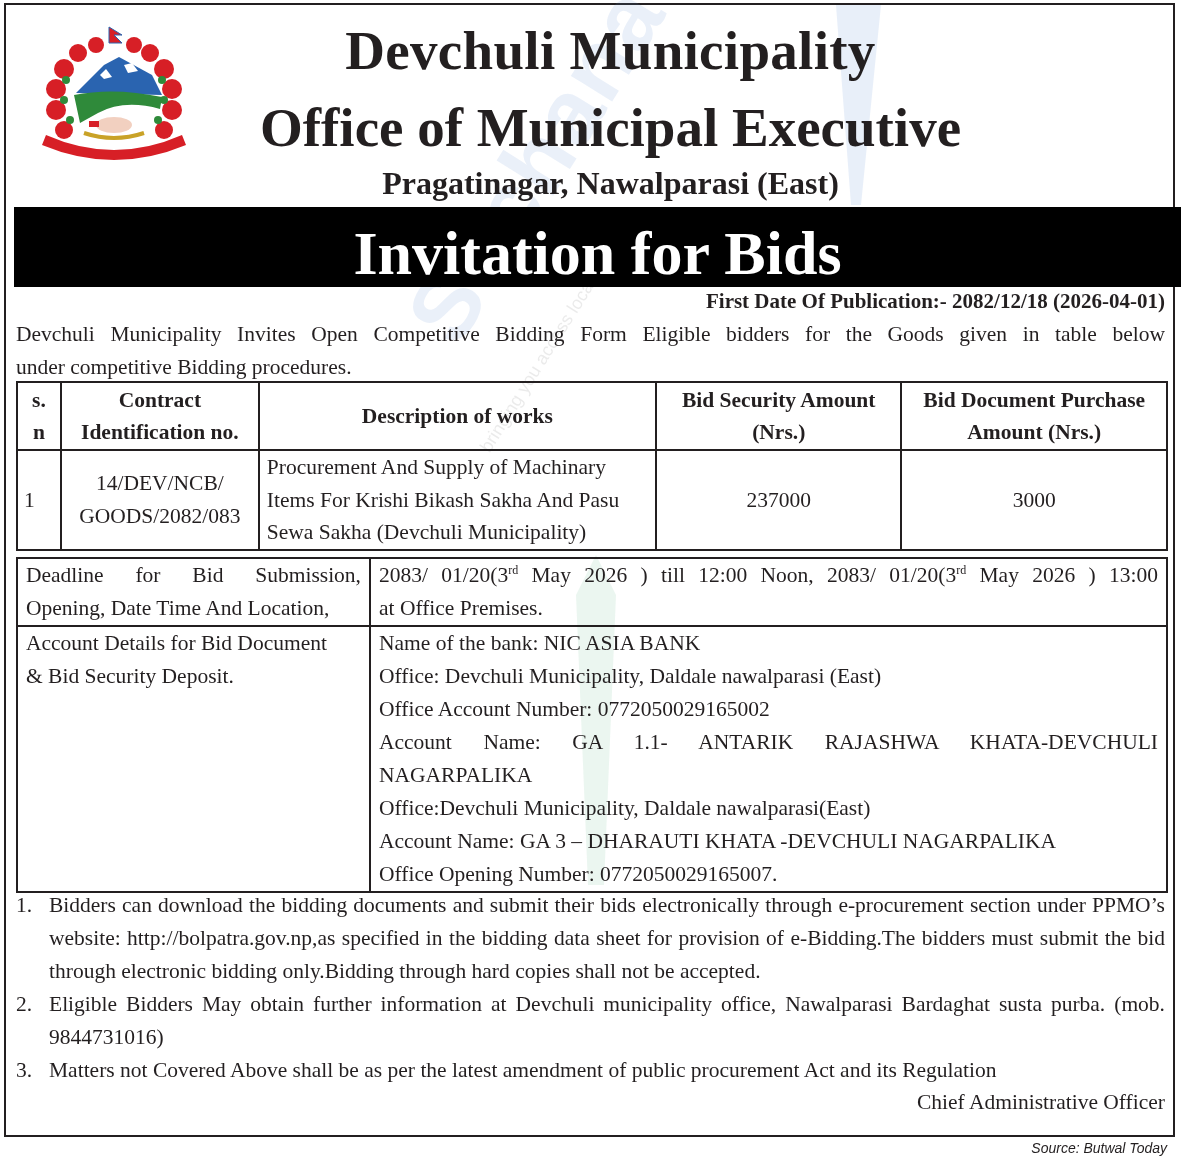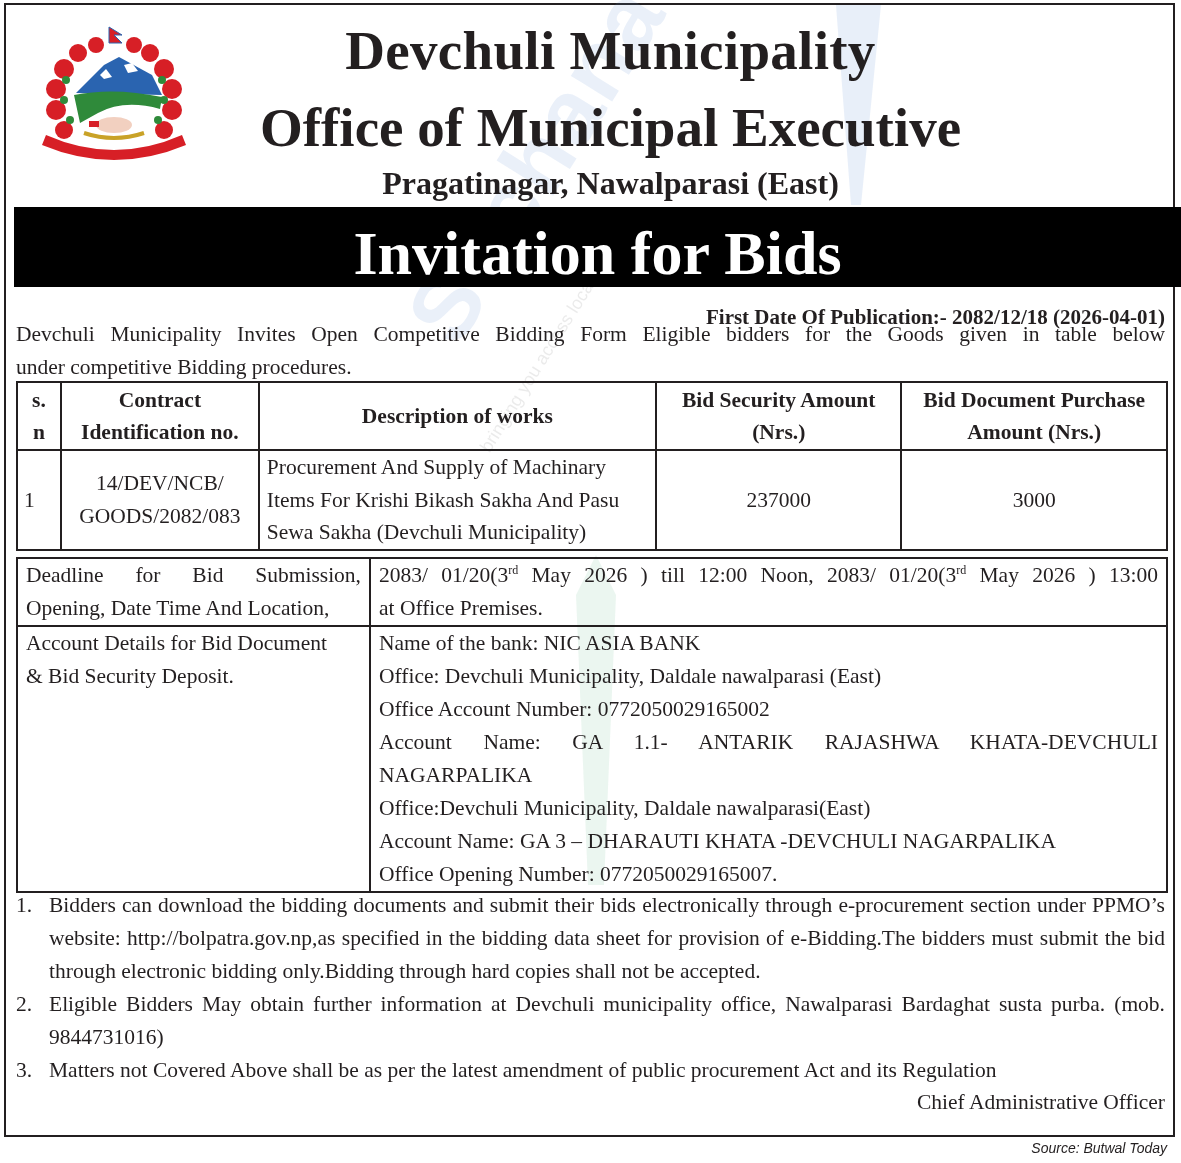--- a/index.html
+++ b/index.html
@@ -27,21 +27,21 @@
     .title-2 { position: absolute; left: 0; width: 100%; top: 91px; text-align: center; font-size: 55px; font-weight: bold; line-height: 64px; }
     .title-2 span { position: relative; left: 5px; }
     .title-3 { position: absolute; left: 0; width: 100%; top: 159px; text-align: center; font-size: 32px; font-weight: bold; line-height: 38px; }
     .title-3 span { position: relative; left: 5px; }
 
     .banner {
       position: absolute; left: 8px; top: 202px; width: 100%; height: 80px; background: #000000;
       color: #ffffff; text-align: center; font-size: 62px; font-weight: bold; line-height: 92px;
     }
 
-    .pubdate { position: absolute; right: 8px; top: 282px; font-size: 21px; font-weight: bold; line-height: 28px; margin-top: 16px; }
+    .pubdate { position: absolute; right: 8px; top: 282px; font-size: 21px; font-weight: bold; line-height: 28px; }
     .intro { position: absolute; left: 10px; right: 8px; top: 313px; font-size: 21.5px; line-height: 33px; text-align: justify; text-align-last: left; }
     .intro .l1 { display: block; text-align: justify; text-align-last: justify; }
 
     table { border-collapse: collapse; position: absolute; }
     td, th { border: 2px solid #231f20; }
 
     .bid-table { left: 10px; top: 376px; width: 1152px; font-size: 21.5px; }
     .bid-table th { font-weight: bold; text-align: center; line-height: 32px; vertical-align: middle; padding: 0 4px; }
     .bid-table td { line-height: 32.5px; vertical-align: middle; }
     .bid-table thead tr { height: 68px; }

